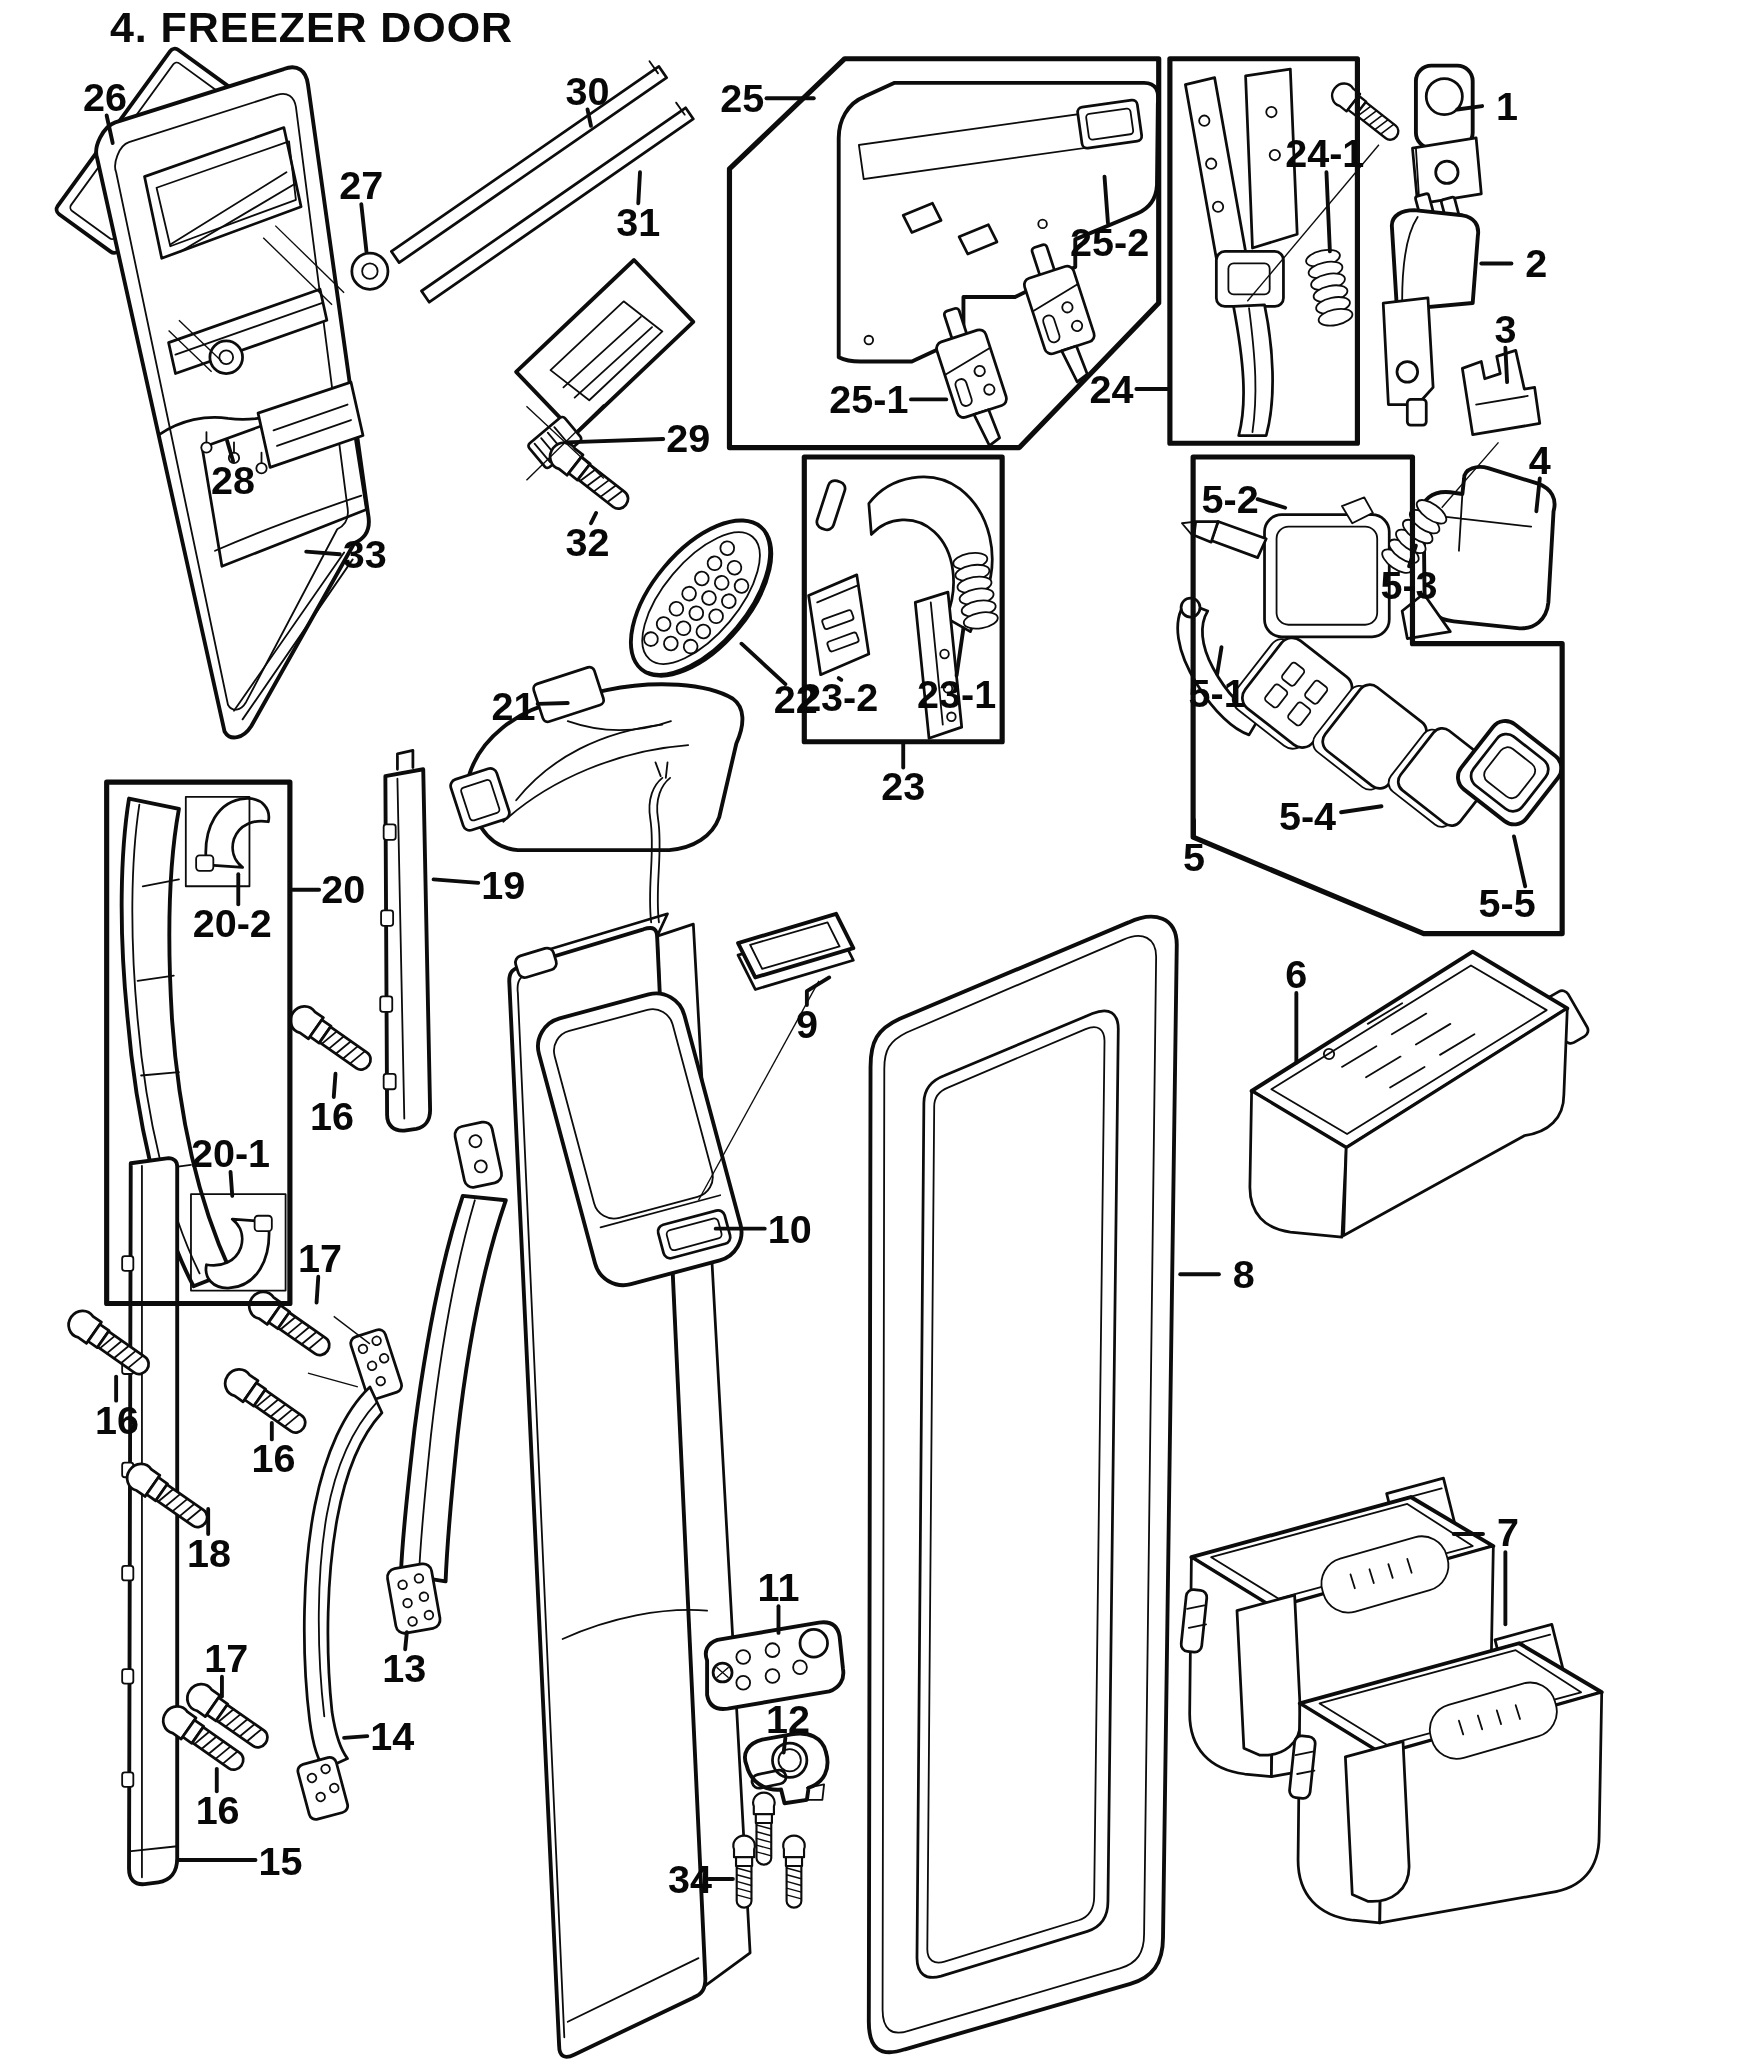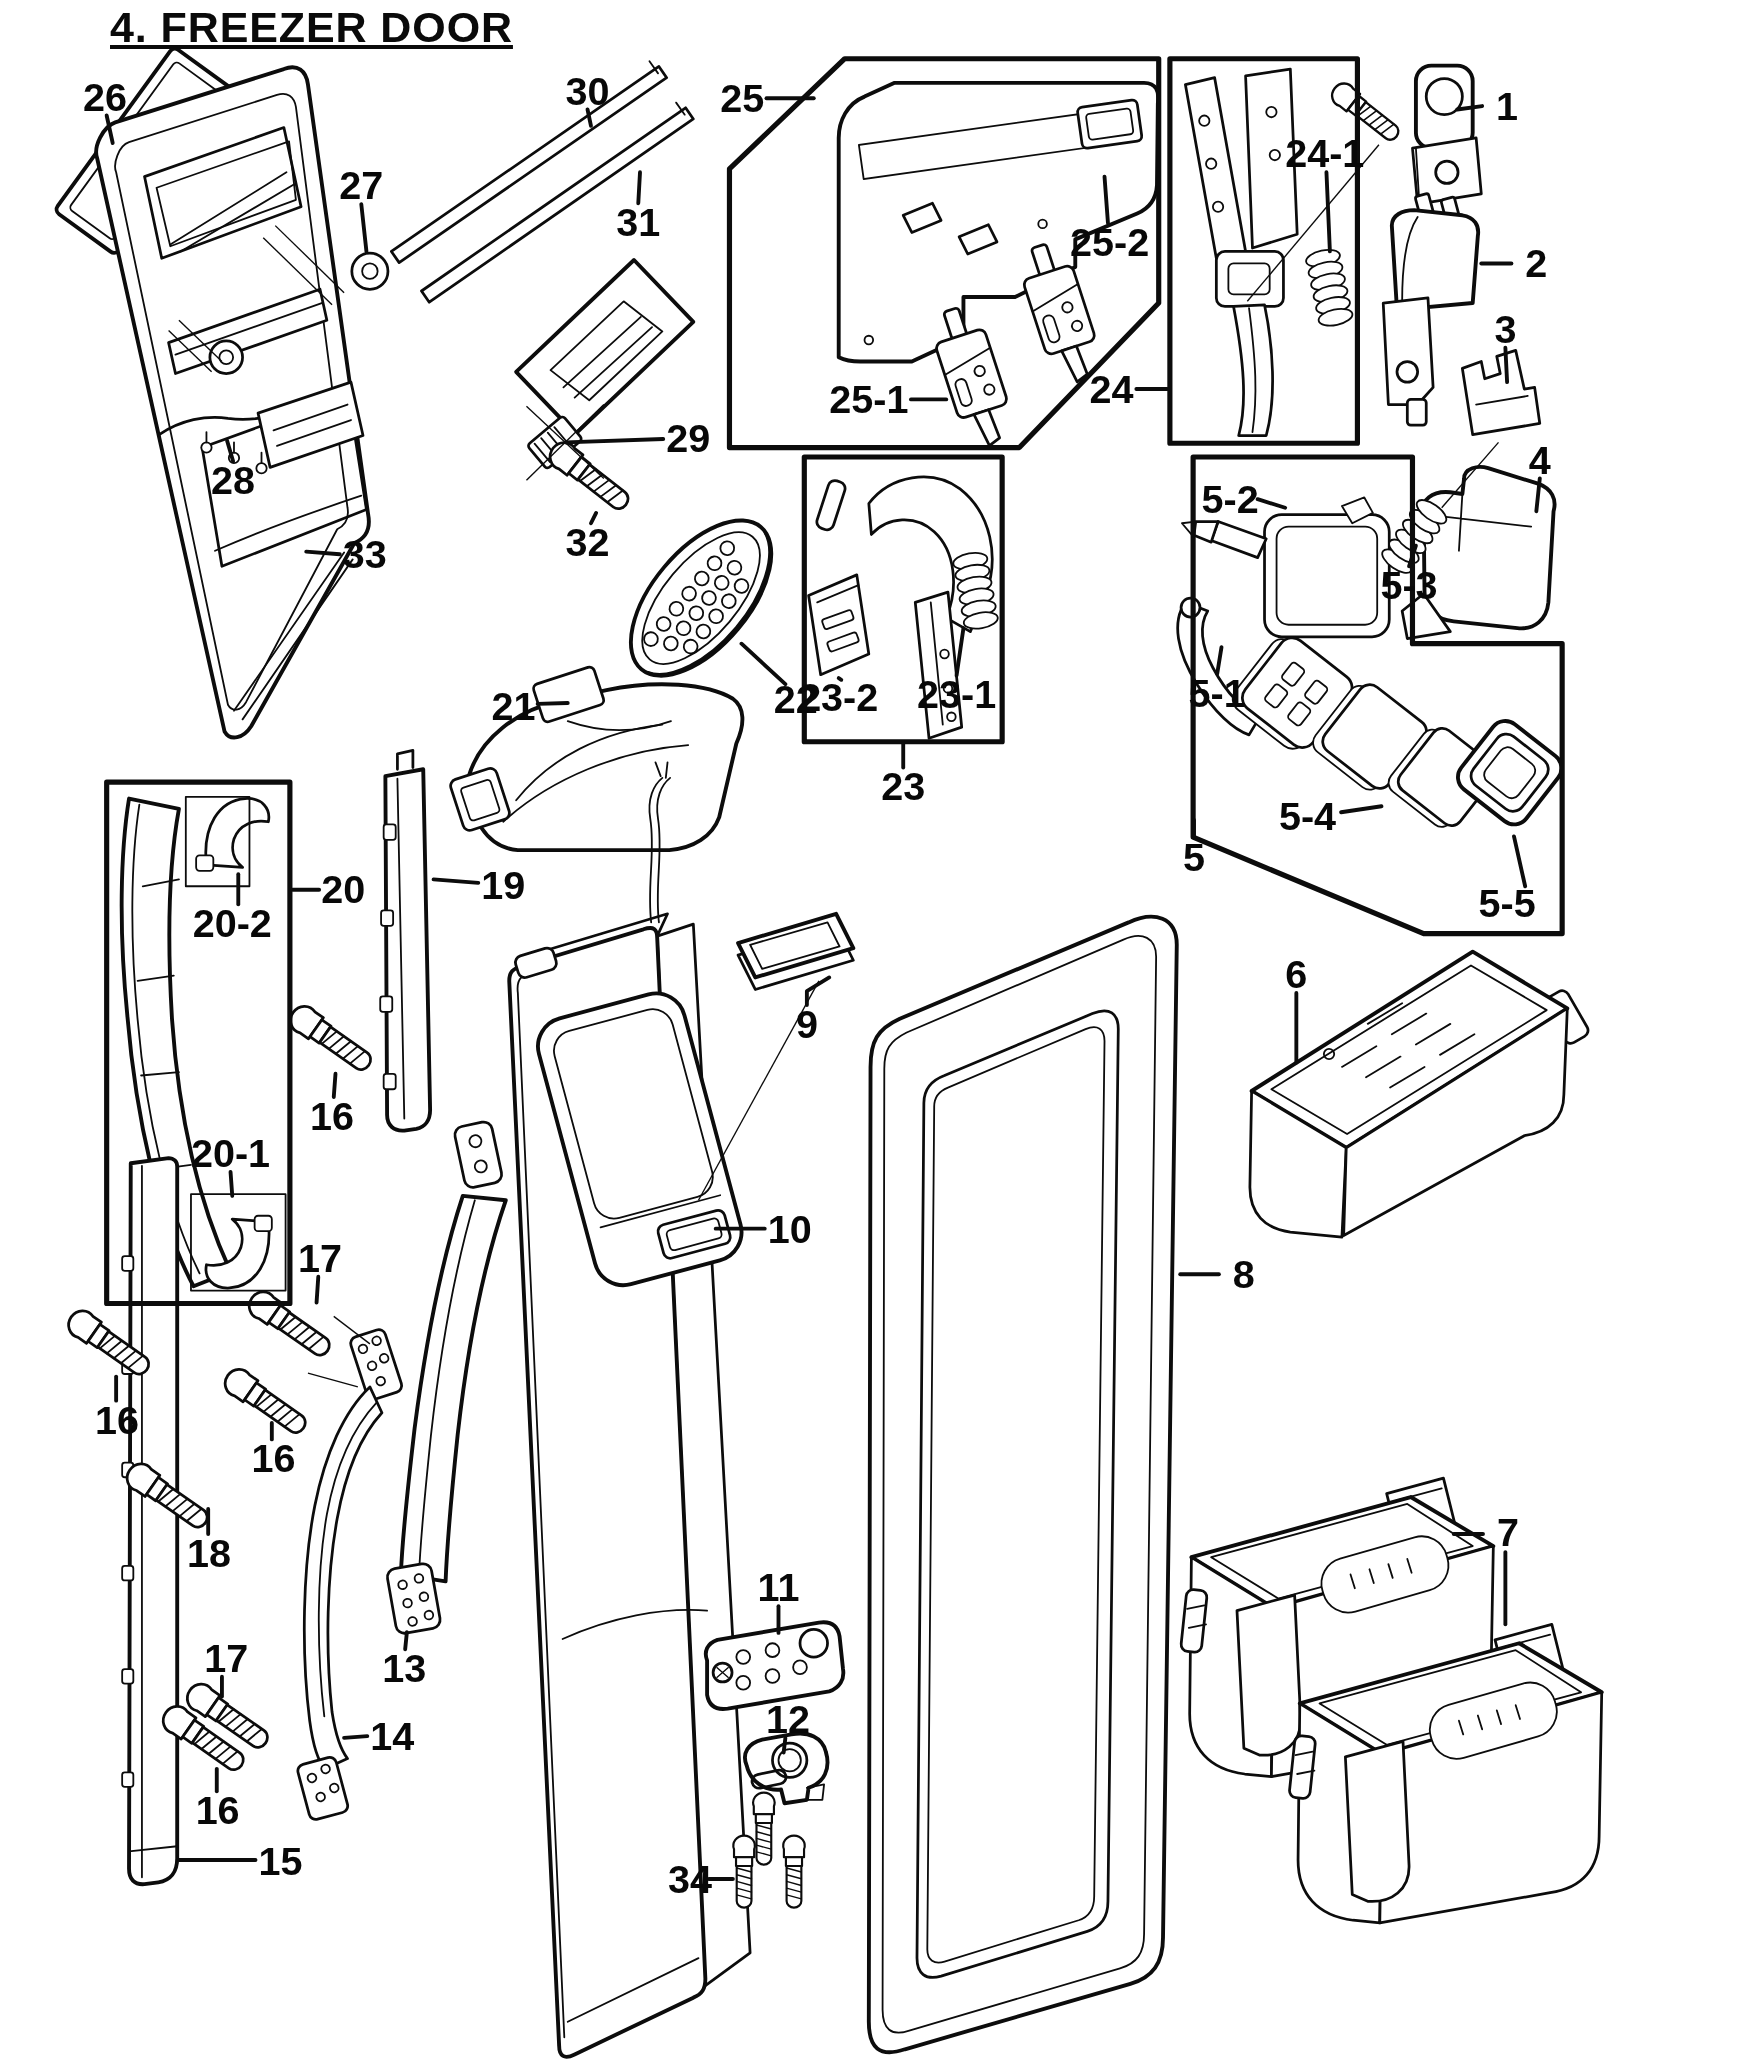--- a/index.html
+++ b/index.html
@@ -1,20 +1,20 @@
 <!DOCTYPE html>
 <html style="font-size:13.8px"><head>
 <meta charset="utf-8">
 <style>
   html,body{margin:0;padding:0;background:#fff;}
   #stage{position:relative;width:1760px;height:2065px;background:#ffffff;overflow:hidden;
          font-family:"Liberation Sans",sans-serif;}
   #stage svg{position:absolute;left:0;top:0;width:100%;height:100%;}
   #page-title{position:absolute;left:110px;top:3.4px;margin:0;color:#0a0a0a;
-              font:800 43px "Liberation Sans",sans-serif;letter-spacing:0.9px;white-space:nowrap;text-decoration:underline;}
+              font:800 43px "Liberation Sans",sans-serif;letter-spacing:0.9px;white-space:nowrap;}
   
   .p5{stroke:#0c0c0c;stroke-width:6;fill:none;stroke-linejoin:round;stroke-linecap:round;}
   .p4{stroke:#0c0c0c;stroke-width:4.5;fill:none;stroke-linejoin:round;stroke-linecap:round;}
   .p3{stroke:#0c0c0c;stroke-width:3.2;fill:none;stroke-linejoin:round;stroke-linecap:round;}
   .p2{stroke:#0c0c0c;stroke-width:2.1;fill:none;stroke-linejoin:round;stroke-linecap:round;}
   .p1{stroke:#0c0c0c;stroke-width:1.6;fill:none;}
   .f{fill:#ffffff;}
   .lbl{font:800 46px "Liberation Sans",sans-serif;fill:#080808;}
 </style>
 </head>

